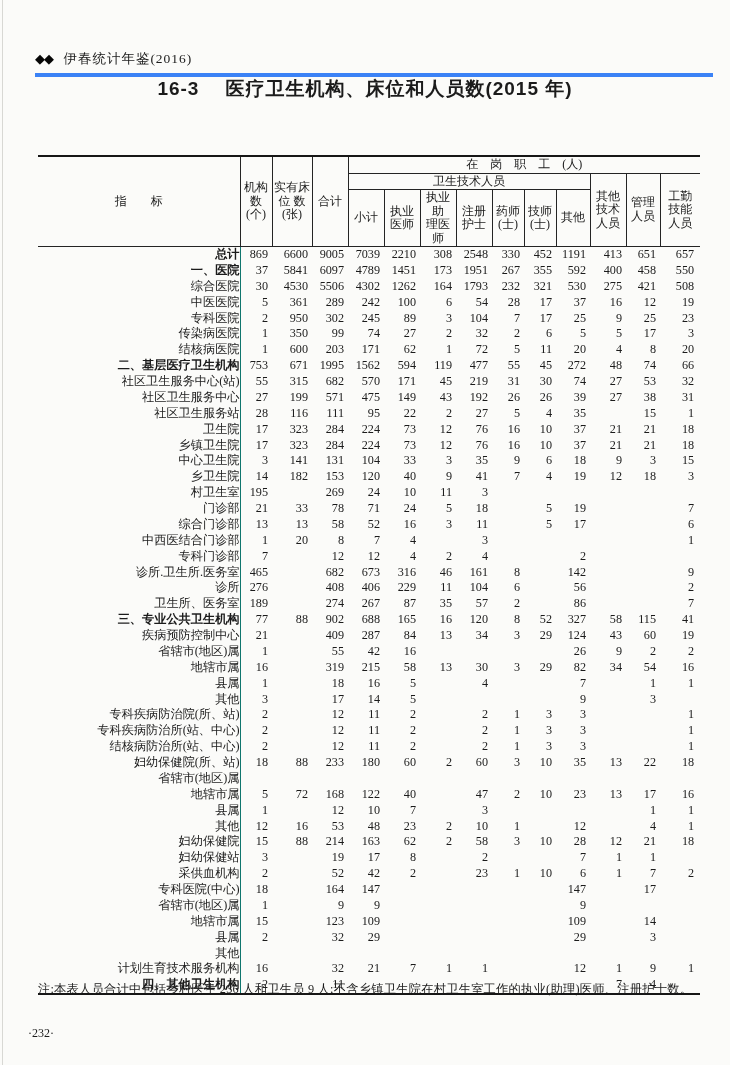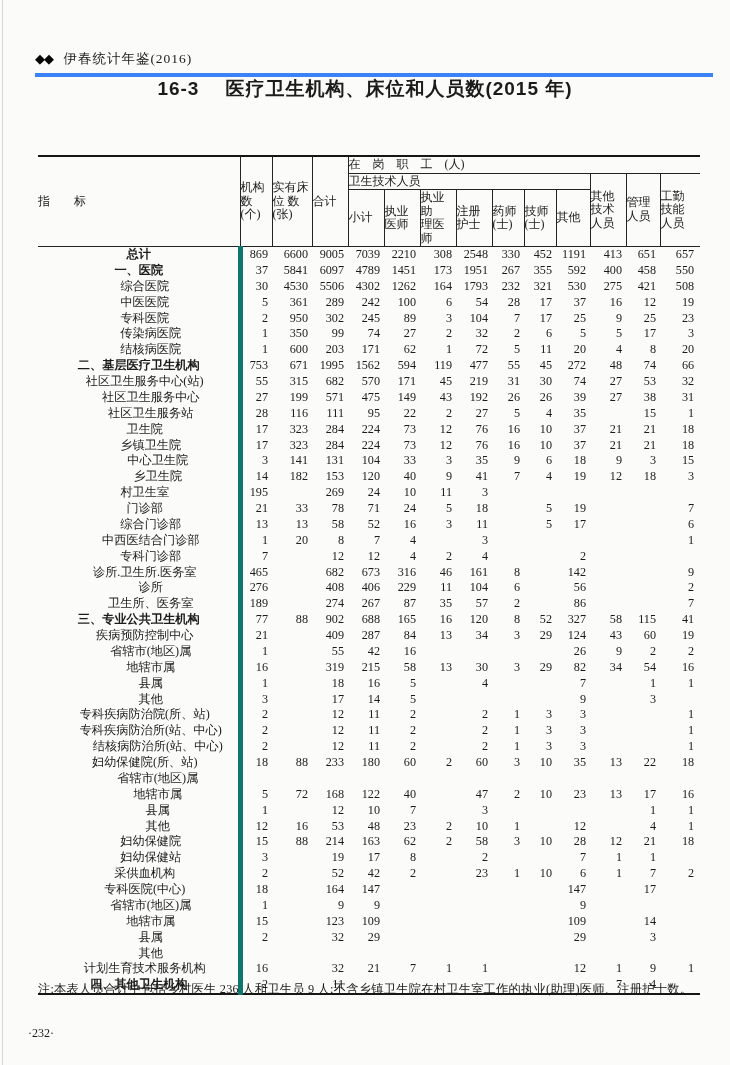--- a/index.html
+++ b/index.html
@@ -19,33 +19,33 @@
   .title{position:absolute;left:0;top:76px;width:730px;text-align:center;
     font-family:"Liberation Sans","DejaVu Sans",sans-serif;
     font-weight:bold;font-size:19px;letter-spacing:1px;}
   .title .no{margin-right:26px;}
   
   table{position:absolute;left:38px;top:155px;width:662px;
     border-collapse:collapse;table-layout:fixed;
     border-top:2.5px solid #161616;border-bottom:2.5px solid #161616;}
   thead th{
     border:1px solid #242424;font-weight:normal;
-    font-size:12px;line-height:13.5px;text-align:left;vertical-align:middle;
+    font-size:12px;line-height:13.5px;text-align:center;vertical-align:middle;
     white-space:pre-line;padding:1px 0;
   }
   thead th.noL{border-left:none;}
   thead th.noR{border-right:none;}
   thead tr.r1{height:17px;}
   thead tr.r2{height:16px;}
   thead tr.r3{height:37px;}
   tbody td{
     border:none;height:15.87px;line-height:15.87px;font-size:12.2px;
     padding:0;vertical-align:middle;white-space:nowrap;overflow:visible;
   }
-  tbody td.stub{border-right:5px solid #0f766e;text-align:center;}
+  tbody td.stub{border-right:1px solid #0f766e;text-align:right;}
   tbody td.num{text-align:right;padding-right:4px;}
   tbody td.num:last-child{padding-right:6px;}
   tbody tr.sect td.stub{font-weight:bold;}
   .ind0{padding-left:2px;}
   .ind1{padding-left:14px;}
   .ind2{padding-left:26px;}
   .ind3{padding-left:40px;}
   
   .footnote{position:absolute;left:38px;top:981px;width:672px;font-size:12.3px;letter-spacing:0.2px;}
   .pageno{position:absolute;left:28px;top:1026px;font-size:12px;}

